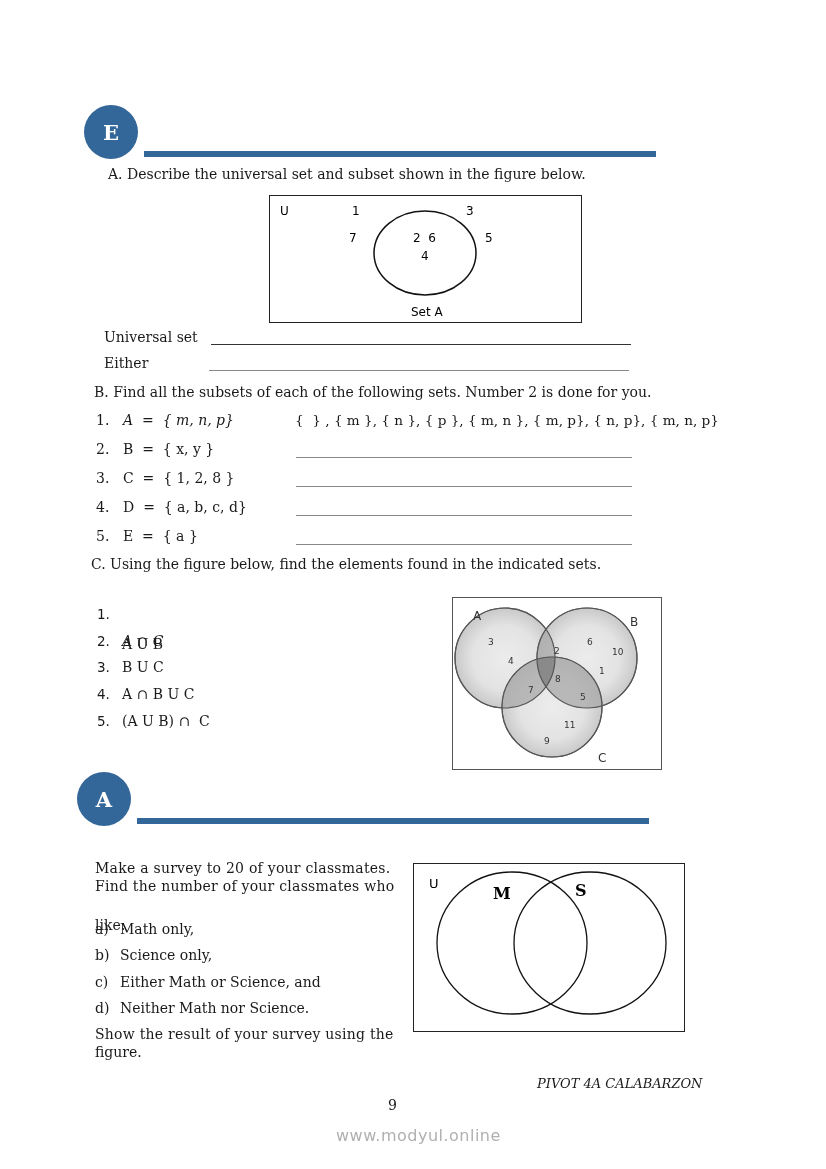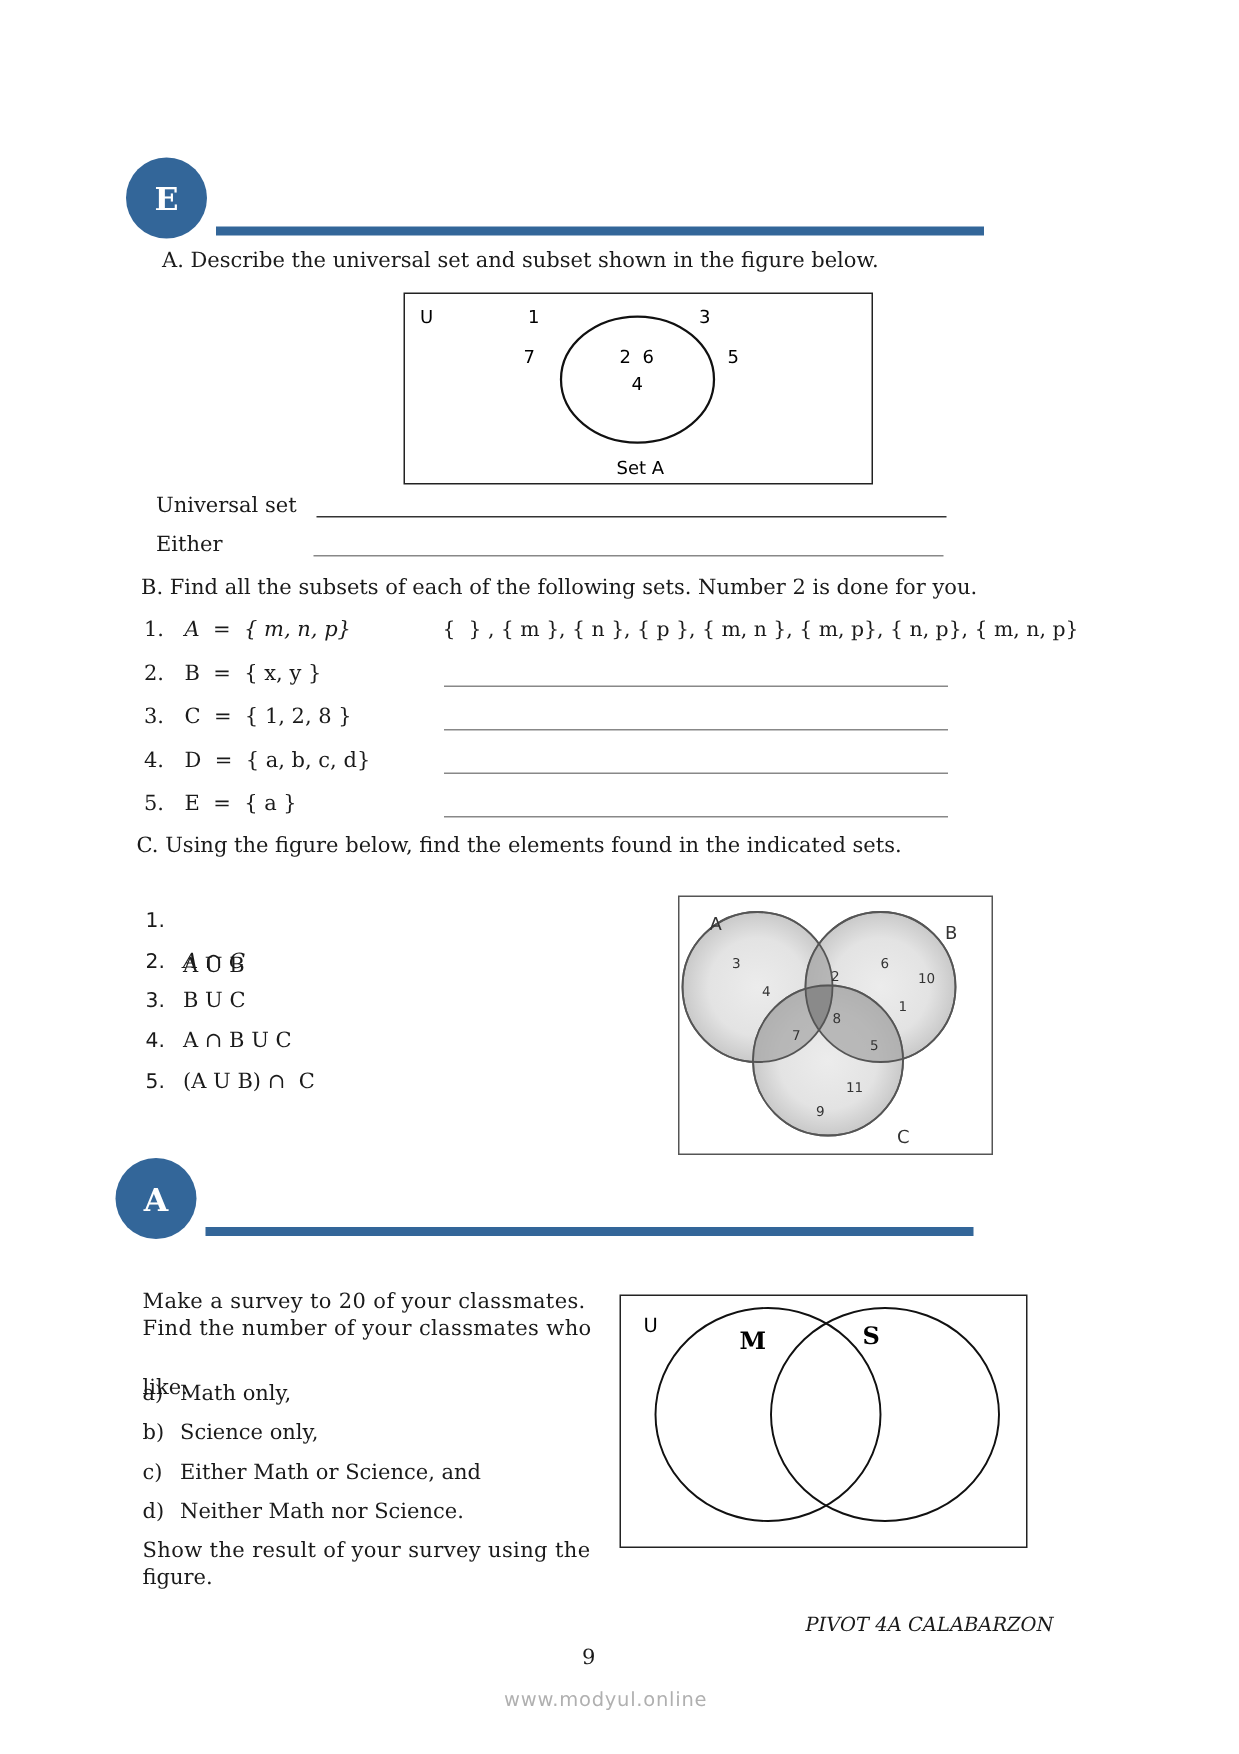--- a/index.html
+++ b/index.html
@@ -11,21 +11,21 @@
            display: flex; align-items: center; justify-content: center;
            font-family: "DejaVu Serif", serif; }
   .bar { position: absolute; height: 6px; background: #336699; }
   .txt { position: absolute; font-size: 14px; white-space: nowrap; line-height: 1.2; }
   .line { position: absolute; border-bottom: 1px solid #333; height: 0; }
   .line.light { border-bottom-color: #888; }
   .sans { font-family: "DejaVu Sans", "Liberation Sans", sans-serif; }
   .fig { position: absolute; border: 1px solid #222; background: #fff; }
   .svgtxt { font-family: "DejaVu Sans", "Liberation Sans", sans-serif; }
   .pivot { font-style: italic; font-size: 13px; }
-  .watermark { color: #b0b0b0; font-family: "DejaVu Sans", sans-serif; font-size: 13px; letter-spacing: 0.5px; }
+  .watermark { color: #b0b0b0; font-family: "DejaVu Sans", sans-serif; font-size: 16px; letter-spacing: 0.5px; }
 </style>
 </head>
 <body>
 
 <div class="badge" style="left:84px;top:105px;">
   <span>E</span>
 </div>
 <div class="bar" style="left:144px;top:151px;width:512px;"></div>
 
 <div class="txt" style="left:108px;top:166px;">A. Describe the universal set and subset shown in the figure below.</div>

